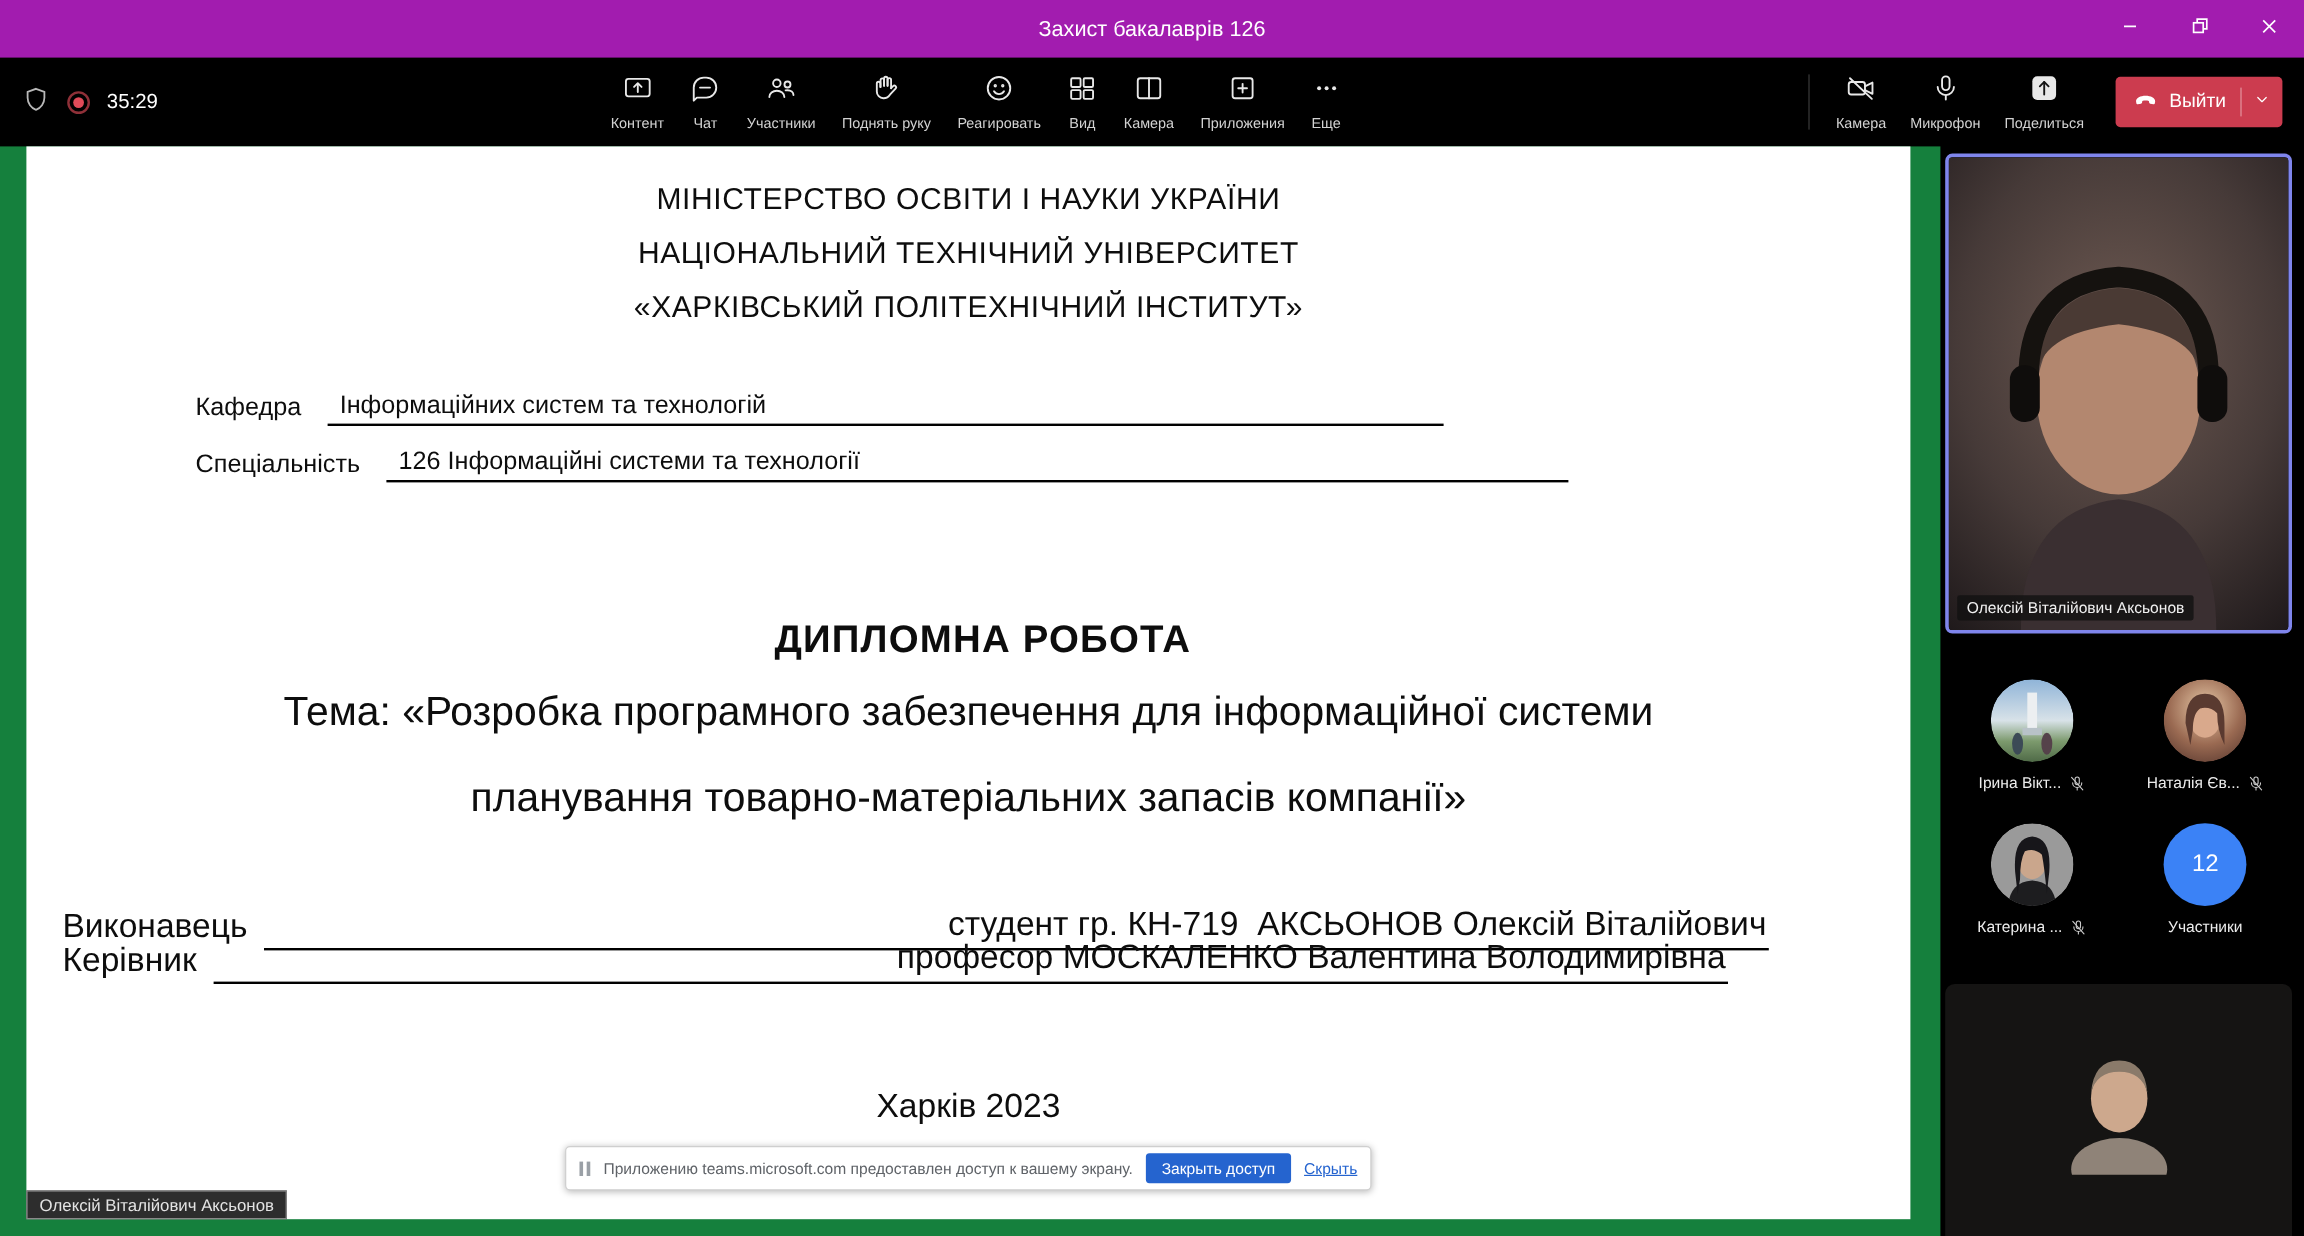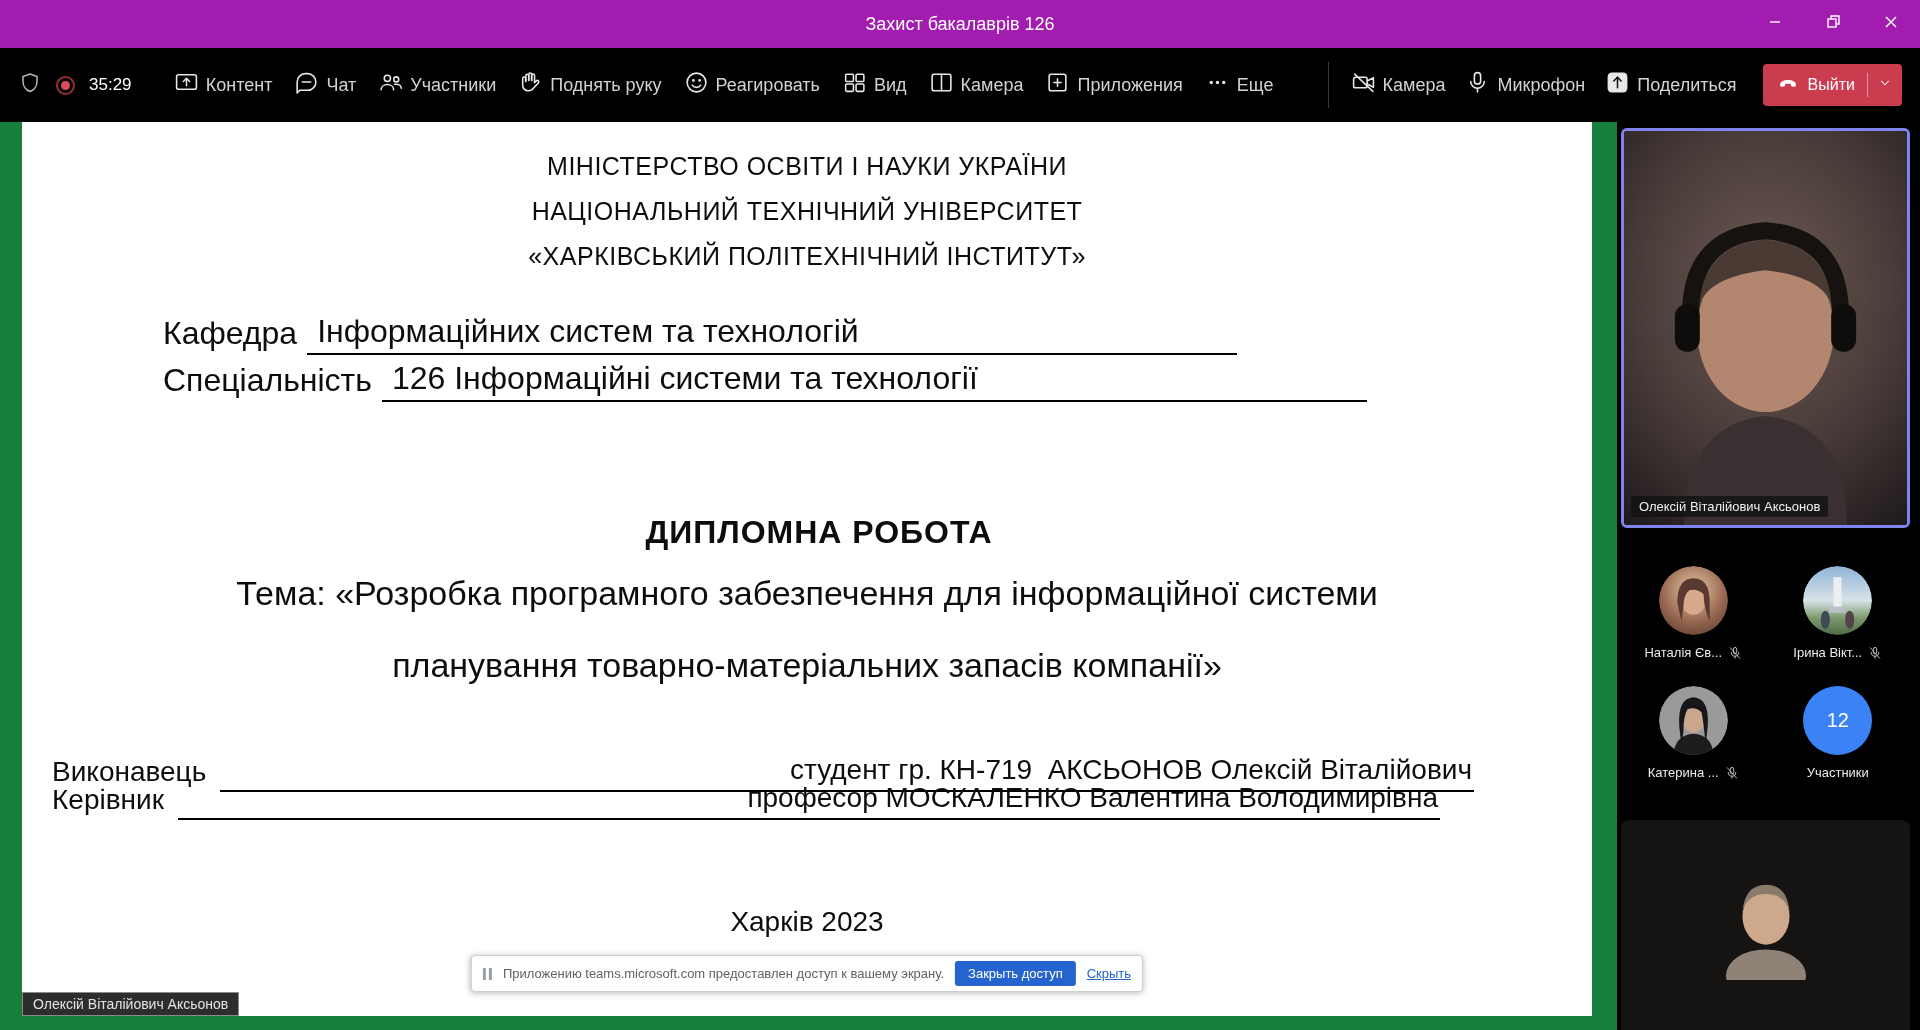--- a/index.html
+++ b/index.html
@@ -15,21 +15,21 @@
 
   
   .toolbar { height:74px; display:flex; align-items:center; background:#000; padding:0 18px; }
   .tb-left { display:flex; align-items:center; gap:14px; flex:none; }
   .shield svg { width:24px; height:24px; stroke:#b8b8b8; stroke-width:1.5; fill:none; }
   .rec { width:19px; height:19px; border-radius:50%; border:2px solid #8f3038; display:flex; align-items:center; justify-content:center; }
   .rec-dot { width:9px; height:9px; border-radius:50%; background:#e04b59; }
   .timer { color:#fff; font-size:17px; }
 
   .tb-center { display:flex; align-items:flex-start; gap:2px; margin:0 auto; }
-  .tb-btn { display:flex; flex-direction:row; align-items:center; gap:7px; padding:4px 10px; color:#d2d2d2; font-size:18px; background:none; border:none; cursor:pointer; white-space:nowrap; font-family:inherit; }
+  .tb-btn { display:flex; flex-direction:column; align-items:center; gap:7px; padding:4px 10px; color:#d2d2d2; font-size:12px; background:none; border:none; cursor:pointer; white-space:nowrap; font-family:inherit; }
   .tb-btn svg { width:25px; height:25px; stroke:#e8e8e8; stroke-width:1.5; fill:none; stroke-linecap:round; stroke-linejoin:round; }
   .tb-btn .dots circle { fill:#e8e8e8; stroke:none; }
 
   .tb-right { display:flex; align-items:center; flex:none; }
   .tb-divider { width:1px; height:46px; background:#3a3a3a; margin:0 12px; }
   .share-box { fill:#e8e8e8; stroke:none; }
   .share-arrow { stroke:#141414; }
 
   .leave-btn { margin-left:16px; height:42px; background:#cc3c4f; border-radius:4px; display:flex; align-items:center; color:#fff; cursor:pointer; }
   .leave-main { display:flex; align-items:center; gap:9px; padding:0 12px 0 14px; font-size:16px; }
@@ -38,21 +38,21 @@
   .leave-caret { padding:0 10px; display:flex; align-items:center; height:100%; cursor:pointer; }
   .leave-caret svg { width:14px; height:14px; stroke:#fff; stroke-width:1.8; fill:none; stroke-linecap:round; stroke-linejoin:round; }
 
   
   .content { display:flex; height:908px; }
   .stage { flex:1; position:relative; padding:0 25px 14px 22px; background:#15803d; }
   .doc { position:relative; width:100%; height:100%; background:#fff; color:#0d0d0d; }
 
   .doc-header { position:absolute; top:22px; left:0; right:0; text-align:center; font-size:25px; line-height:45px; letter-spacing:.5px; }
   .fields { position:absolute; top:186px; left:141px; right:30px; }
-  .field-row { display:flex; align-items:flex-end; height:47px; font-size:32px; }
+  .field-row { display:flex; align-items:flex-end; height:47px; font-size:21px;gap:12px; }
   .field-label { padding-bottom:3px; margin-right:10px; white-space:pre; }
   .field-value { border-bottom:2px solid #000; padding:0 4px 3px 10px; white-space:pre; overflow:hidden; }
   .fw0 { width:930px; } .fw1 { width:985px; } .fw2 { width:818px; }
 
   .work-title { position:absolute; top:392px; left:0; right:0; text-align:center; font-size:32px; font-weight:700; letter-spacing:1px;padding-left:24px; }
   .theme-line { position:absolute; left:0; right:0; text-align:center; font-size:34px; }
   .theme-1 { top:452px; } .theme-2 { top:524px; }
 
   .person-row { position:absolute; left:30px; display:flex; align-items:flex-end; font-size:28px; }
   .person-row.exec { top:632px; right:118px; }
@@ -318,48 +318,20 @@
           <path d="M68 142 Q70 86 120 83 Q170 86 172 142 Q172 112 120 106 Q68 112 68 142 Z" fill="#4a3a34"></path>
           <path d="M63 147 Q60 80 120 76 Q180 80 177 147" fill="none" stroke="#15120f" stroke-width="13" stroke-linecap="round"></path>
           <rect x="51" y="132" width="19" height="36" rx="9" fill="#0f0d0c"></rect>
           <rect x="170" y="132" width="19" height="36" rx="9" fill="#0f0d0c"></rect>
         </svg>
       </span>
       <div class="speaker-name">Олексій Віталійович Аксьонов</div>
     </div>
 
     <div class="p-grid">
-
-      <div class="p-cell">
-        <span class="avatar">
-          <svg viewBox="0 0 68 68">
-            <defs>
-                <radialGradient id="av-na" cx="50%" cy="35%" r="80%">
-              <stop offset="0" stop-color="#e8c9a8"></stop>
-                  <stop offset="0.55" stop-color="#9a6a52"></stop>
-                  <stop offset="1" stop-color="#53342c"></stop>
-            </radialGradient>
-              </defs>
-            <circle cx="34" cy="34" r="34" fill="url(#av-na)"></circle>
-            <ellipse cx="34" cy="32" rx="13" ry="16" fill="#d9a98c"></ellipse>
-            <path d="M18 36 Q18 12 34 12 Q50 12 50 36 L50 54 Q44 42 44 28 Q38 22 30 24 Q24 28 24 42 L22 54 Z" fill="#5a3a30"></path>
-          </svg>
-        </span>
-        <div class="p-name">
-          <span>Наталія Єв...</span>
-          <span class="mute-icon">
-            <svg viewBox="0 0 24 24">
-                <rect x="9" y="2.5" width="6" height="11" rx="3"></rect>
-                <path d="M5.5 11a6.5 6.5 0 0 0 13 0"></path>
-                <line x1="12" y1="17.5" x2="12" y2="21"></line>
-                <line x1="4" y1="3" x2="20" y2="21"></line>
-              </svg>
-          </span>
-        </div>
-      </div>
 
       <div class="p-cell">
         <span class="avatar">
           <svg viewBox="0 0 68 68">
             <defs>
                 <linearGradient id="av-ir" x1="0" y1="0" x2="0" y2="1">
               <stop offset="0" stop-color="#8fb4d8"></stop>
                   <stop offset="0.5" stop-color="#d8e2e8"></stop>
               <stop offset="0.75" stop-color="#7c9a6d"></stop>
                   <stop offset="1" stop-color="#4f6a47"></stop>
@@ -381,20 +353,48 @@
                 <line x1="12" y1="17.5" x2="12" y2="21"></line>
                 <line x1="4" y1="3" x2="20" y2="21"></line>
               </svg>
           </span>
         </div>
       </div>
 
       <div class="p-cell">
         <span class="avatar">
           <svg viewBox="0 0 68 68">
+            <defs>
+                <radialGradient id="av-na" cx="50%" cy="35%" r="80%">
+              <stop offset="0" stop-color="#e8c9a8"></stop>
+                  <stop offset="0.55" stop-color="#9a6a52"></stop>
+                  <stop offset="1" stop-color="#53342c"></stop>
+            </radialGradient>
+              </defs>
+            <circle cx="34" cy="34" r="34" fill="url(#av-na)"></circle>
+            <ellipse cx="34" cy="32" rx="13" ry="16" fill="#d9a98c"></ellipse>
+            <path d="M18 36 Q18 12 34 12 Q50 12 50 36 L50 54 Q44 42 44 28 Q38 22 30 24 Q24 28 24 42 L22 54 Z" fill="#5a3a30"></path>
+          </svg>
+        </span>
+        <div class="p-name">
+          <span>Наталія Єв...</span>
+          <span class="mute-icon">
+            <svg viewBox="0 0 24 24">
+                <rect x="9" y="2.5" width="6" height="11" rx="3"></rect>
+                <path d="M5.5 11a6.5 6.5 0 0 0 13 0"></path>
+                <line x1="12" y1="17.5" x2="12" y2="21"></line>
+                <line x1="4" y1="3" x2="20" y2="21"></line>
+              </svg>
+          </span>
+        </div>
+      </div>
+
+      <div class="p-cell">
+        <span class="avatar">
+          <svg viewBox="0 0 68 68">
             <circle cx="34" cy="34" r="34" fill="#9a9a9a"></circle>
             <path d="M14 68 Q16 48 34 47 Q52 48 54 68 Z" fill="#1d1d1f"></path>
             <ellipse cx="34" cy="31" rx="12" ry="15" fill="#caa68c"></ellipse>
             <path d="M20 40 Q18 12 34 11 Q50 12 48 40 L46 58 Q44 36 42 26 Q36 20 28 23 Q24 30 24 46 L22 58 Z" fill="#17161a"></path>
           </svg>
         </span>
         <div class="p-name">
           <span>Катерина ...</span>
           <span class="mute-icon">
             <svg viewBox="0 0 24 24">

